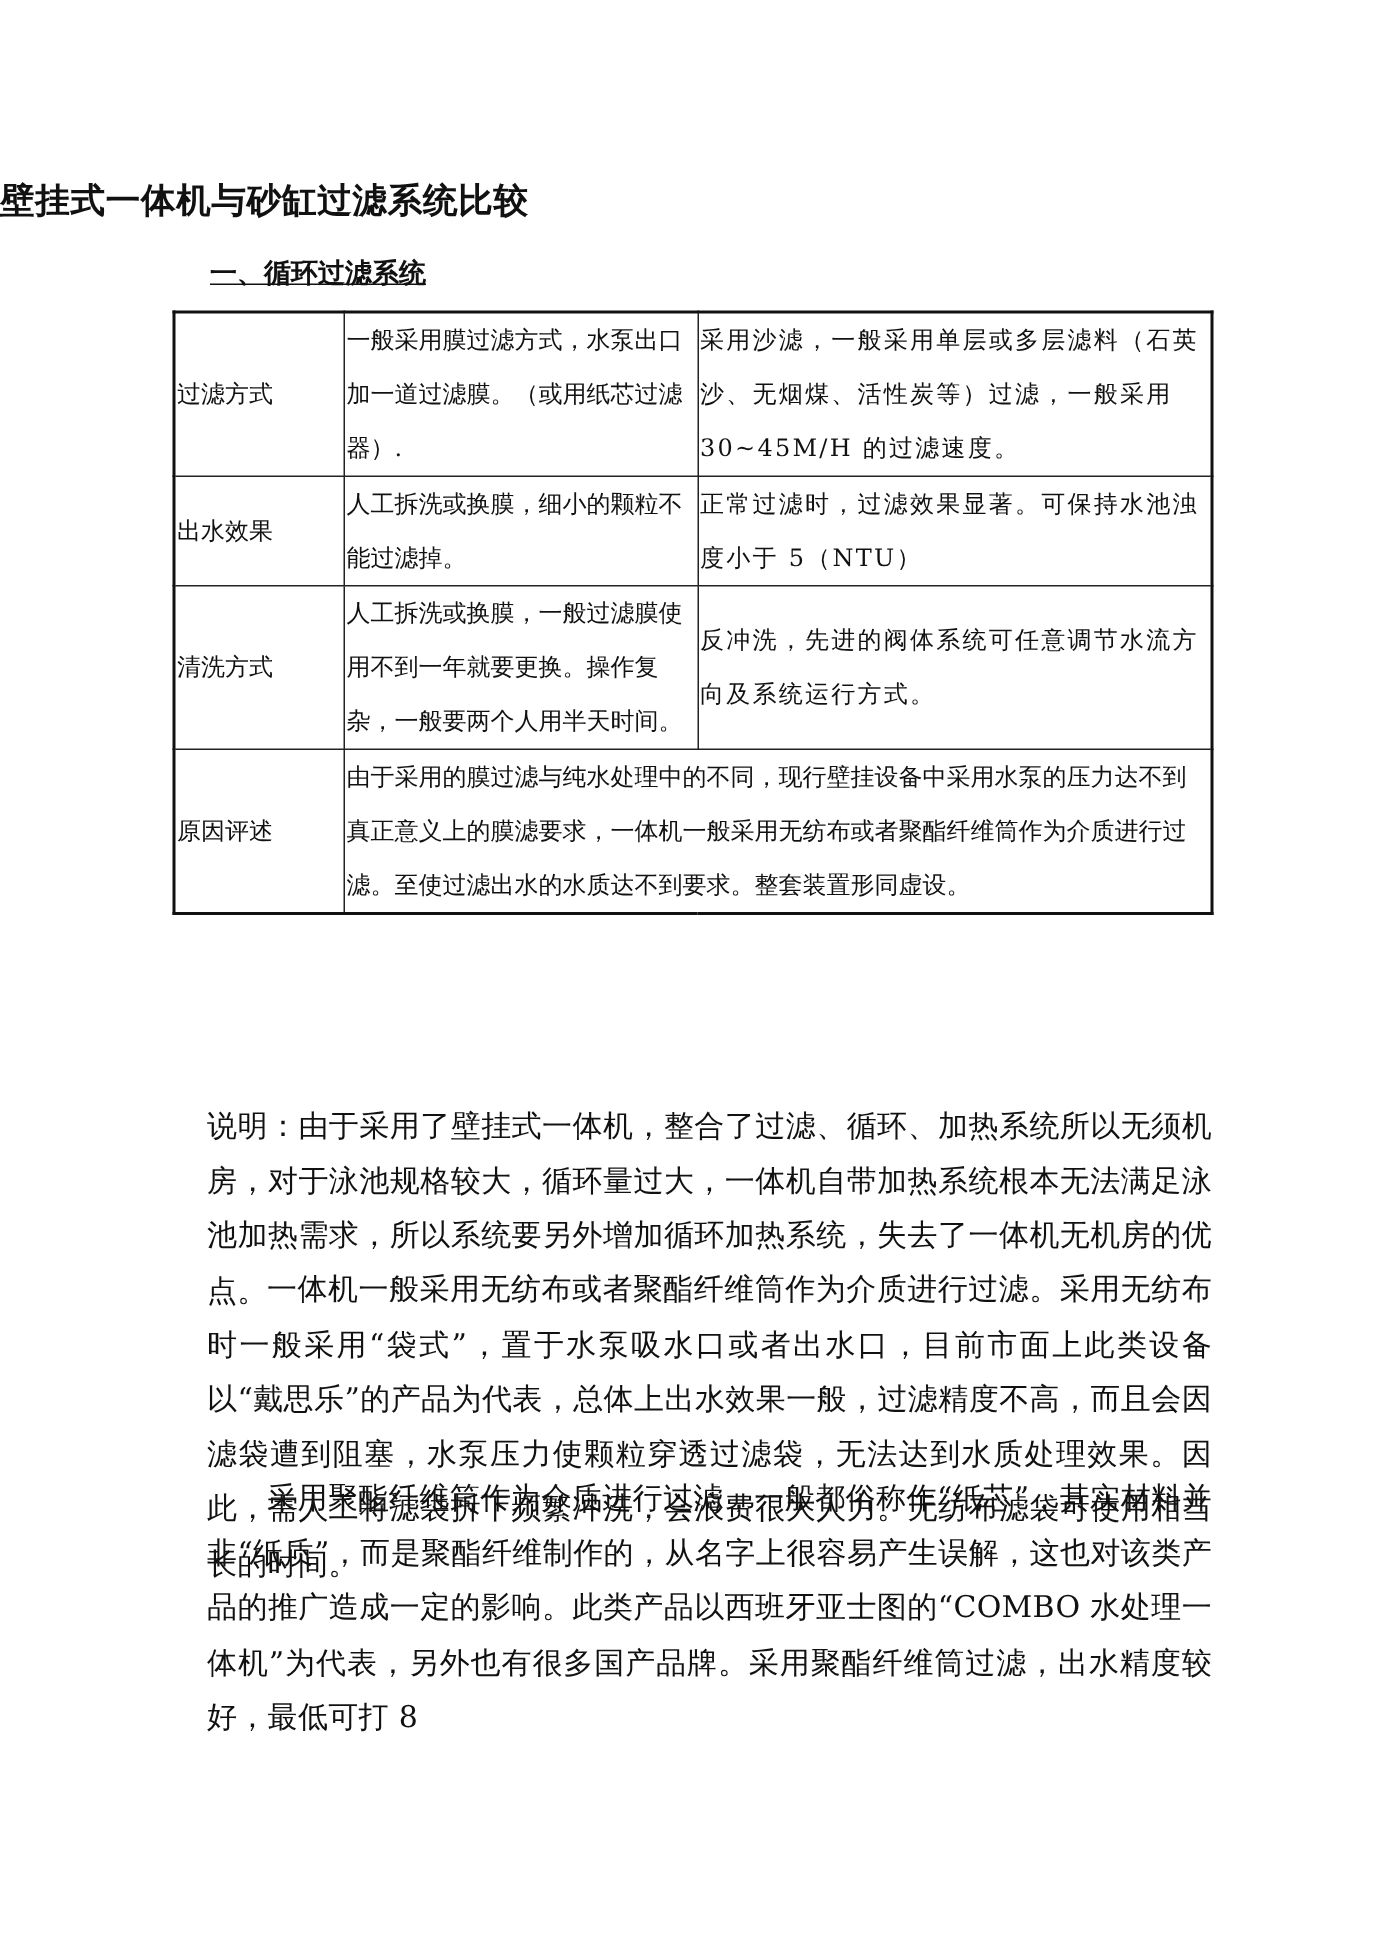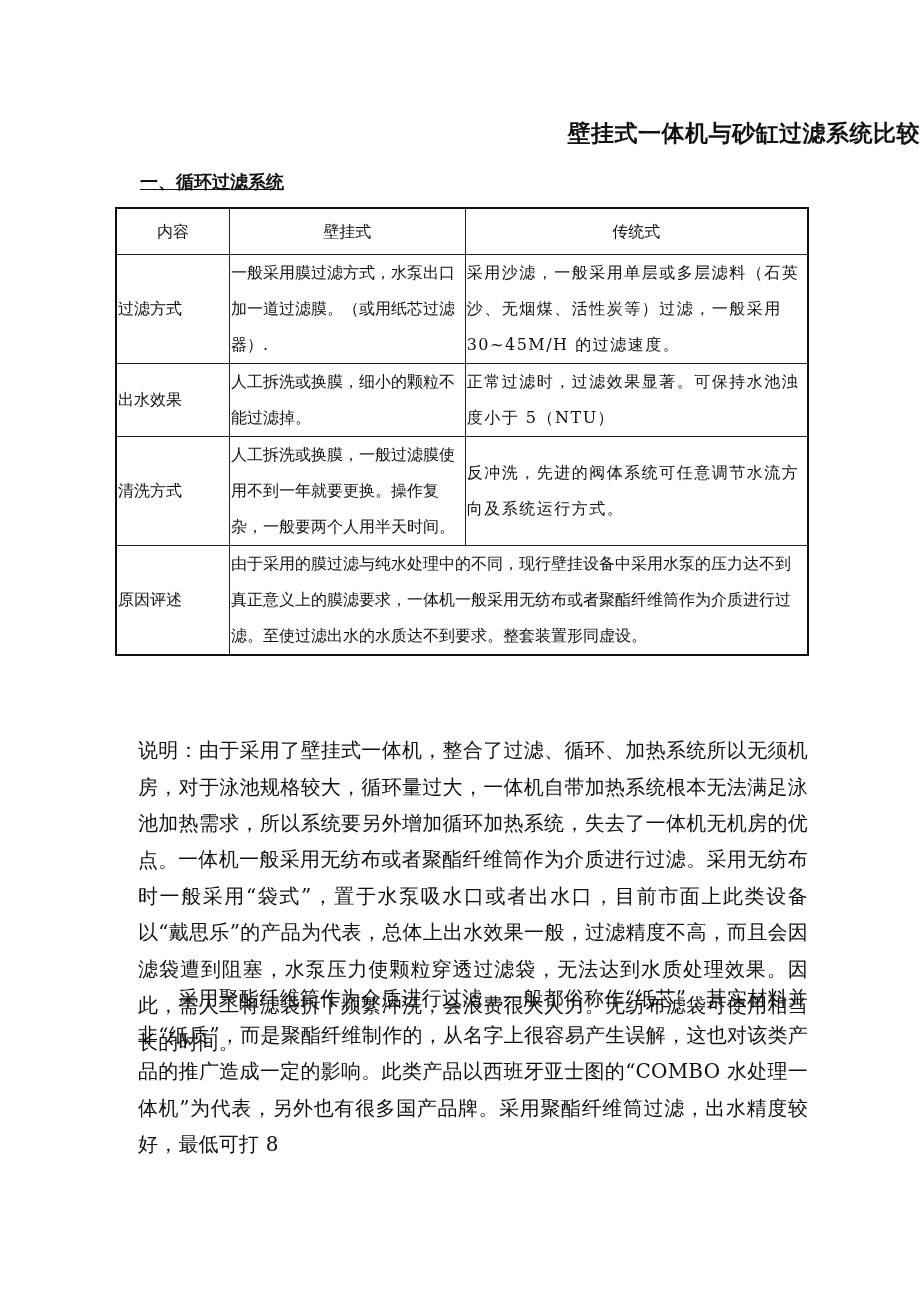--- a/index.html
+++ b/index.html
@@ -2,21 +2,21 @@
 <html><head>
 <meta charset="utf-8">
 <style>
   html, body { margin: 0; padding: 0; background: #ffffff; }
   body {
     width: 920px; height: 1302px; position: relative; overflow: hidden;
     font-family: "DejaVu Serif", "Liberation Serif", serif;
     color: #111;
   }
   .title {
-    position: absolute; top: 118px; left: 0; width: 920px; text-align: right;
+    position: absolute; top: 118px; left: 0; width: 920px; text-align: left;
     font-family: "DejaVu Sans", "Liberation Sans", sans-serif;
     font-weight: bold; font-size: 23px; letter-spacing: 0.5px;
   }
   .section-heading {
     position: absolute; top: 170px; left: 140px;
     font-family: "DejaVu Sans", "Liberation Sans", sans-serif;
     font-weight: bold; font-size: 18px; text-decoration: underline;
   }
   table.cmp {
     position: absolute; top: 207px; left: 115px;
@@ -42,25 +42,20 @@
   .indent { text-indent: 2em; }
 </style>
 </head>
 <body>
 
 <div class="title">壁挂式一体机与砂缸过滤系统比较</div>
 <div class="section-heading">一、循环过滤系统</div>
 
 <table class="cmp">
   <tbody>
-      <tr>
-    <th class="c1">内容</th>
-    <th class="c2">壁挂式</th>
-    <th class="c3">传统式</th>
-  </tr>
   <tr>
     <td class="c1">过滤方式</td>
     <td class="c2 tight">一般采用膜过滤方式，水泵出口加一道过滤膜。（或用纸芯过滤器）.</td>
     <td class="c3 wide">采用沙滤，一般采用单层或多层滤料（石英沙、无烟煤、活性炭等）过滤，一般采用 30~45M/H 的过滤速度。</td>
   </tr>
   <tr>
     <td class="c1">出水效果</td>
     <td class="c2 tight">人工拆洗或换膜，细小的颗粒不能过滤掉。</td>
     <td class="c3 wide">正常过滤时，过滤效果显著。可保持水池浊度小于 5（NTU）</td>
   </tr>

